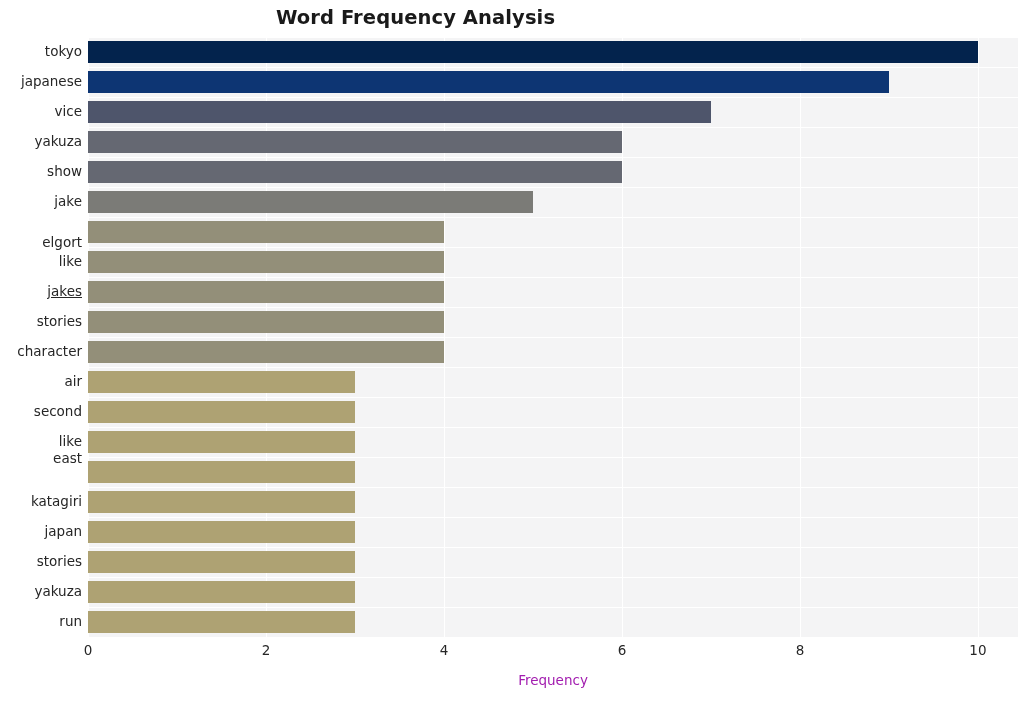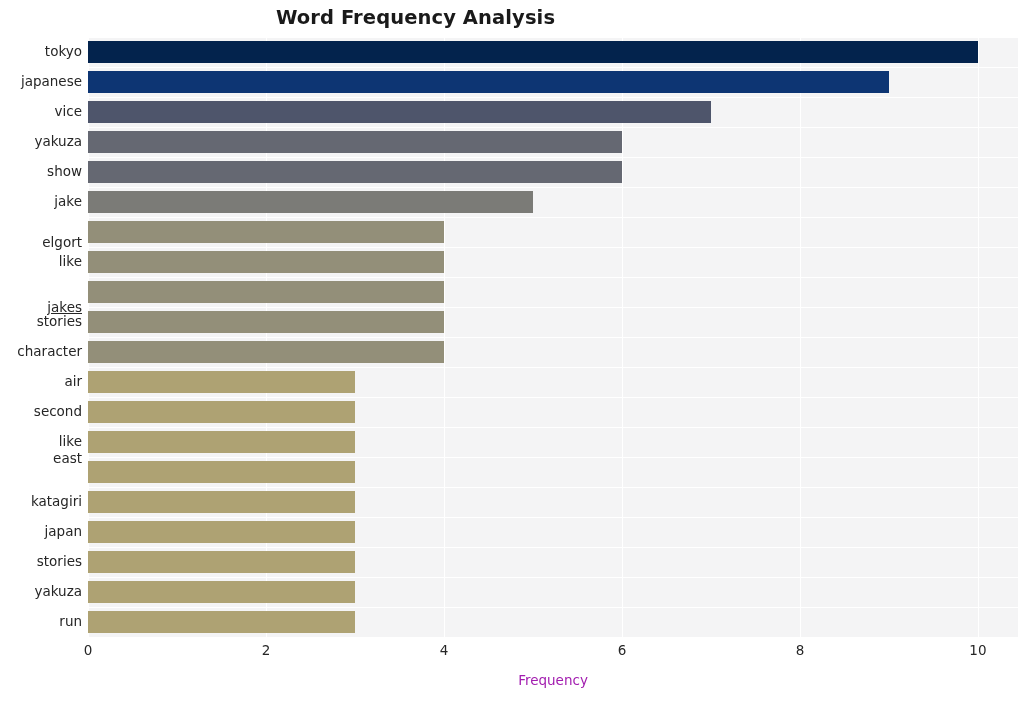--- a/index.html
+++ b/index.html
@@ -184,21 +184,21 @@
 
   <div class="ylabels" id="ylabels">
       <div class="ylabel" style="top: 7px;">tokyo</div>
       <div class="ylabel" style="top: 37px;">japanese</div>
       <div class="ylabel" style="top: 67px;">vice</div>
       <div class="ylabel" style="top: 97px;">yakuza</div>
       <div class="ylabel" style="top: 127px;">show</div>
       <div class="ylabel" style="top: 157px;">jake</div>
       <div class="ylabel" style="top: 198px;">elgort</div>
       <div class="ylabel" style="top: 217px;">like</div>
-      <div class="ylabel" style="top: 263px; text-decoration: underline;">jakes</div>
+      <div class="ylabel" style="top: 247px; text-decoration: underline;">jakes</div>
       <div class="ylabel" style="top: 277px;">stories</div>
       <div class="ylabel" style="top: 307px; padding-left: 21px;">character</div>
       <div class="ylabel" style="top: 337px;">air</div>
       <div class="ylabel" style="top: 367px;">second</div>
       <div class="ylabel" style="top: 397px;">like</div>
       <div class="ylabel" style="top: 414px; padding-left: 15px;">east</div>
       <div class="ylabel" style="top: 457px;">katagiri</div>
       <div class="ylabel" style="top: 487px;">japan</div>
       <div class="ylabel" style="top: 517px;">stories</div>
       <div class="ylabel" style="top: 547px;">yakuza</div>

